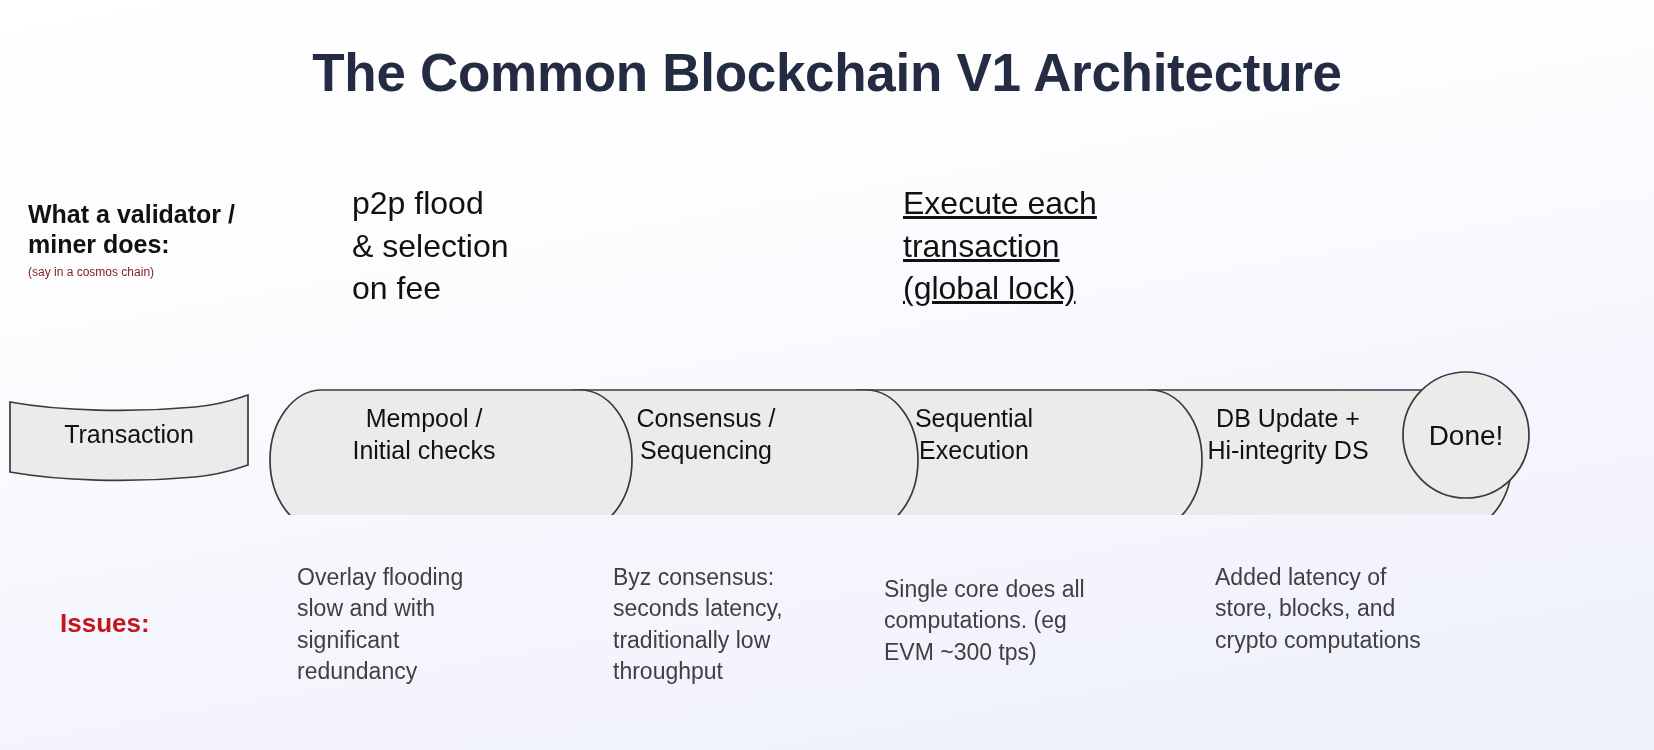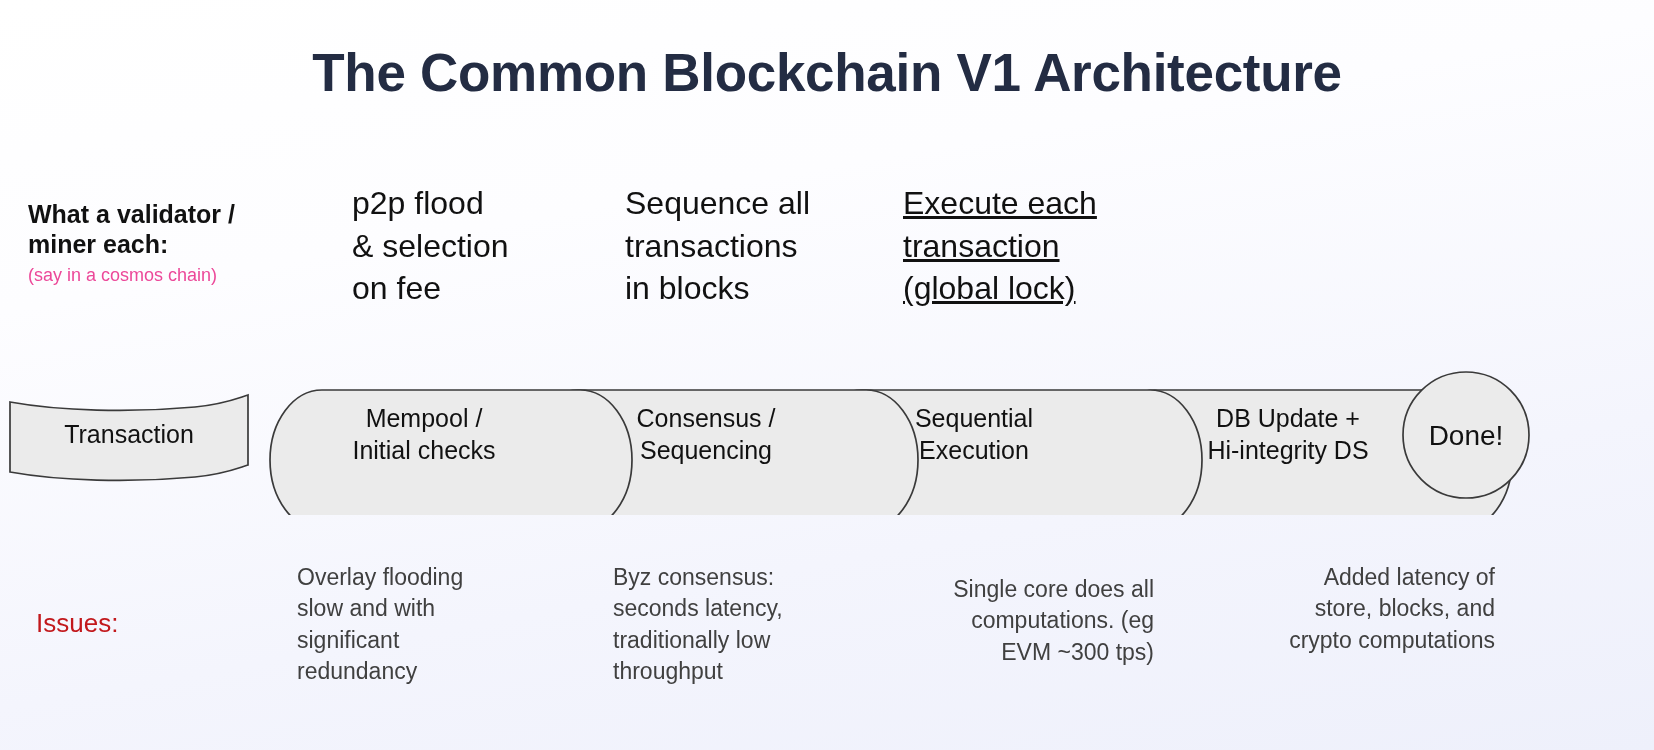--- a/index.html
+++ b/index.html
@@ -41,22 +41,22 @@
     width: 250px;
   }
   .row-label .big {
     font-size: 25px;
     font-weight: bold;
     color: #111111;
     line-height: 1.18;
   }
   .row-label .small {
     margin-top: 6px;
-    font-size: 18px;
-    color: #ec4899;
+    font-size: 12px;
+    color: #7f1d1d;
     line-height: 1.2;
   }
 
   
   .desc {
     position: absolute;
     top: 182px;
     font-size: 32px;
     color: #111111;
     line-height: 1.33;
@@ -79,57 +79,54 @@
   .lbl {
     font-family: "Liberation Sans", sans-serif;
     font-size: 25px;
     fill: #111111;
   }
   .lbl-done { font-size: 28px; }
 
   
   .issues-label {
     position: absolute;
-    left: 36px;
+    left: 60px;
     top: 608px;
     font-size: 26px;
-    font-weight: normal;
+    font-weight: bold;
     color: #c2181c;
   }
   .issue {
     position: absolute;
     font-size: 23px;
     color: #404040;
     line-height: 1.36;
     white-space: pre-line;
   }
   .issue-0 { left: 297px; top: 562px; width: 240px; }
   .issue-1 { left: 613px; top: 562px; width: 250px; }
-  .issue-2 { left: 884px; top: 574px; width: 270px; text-align: right; }
-  .issue-3 { left: 1215px; top: 562px; width: 280px; text-align: right; }
+  .issue-2 { left: 884px; top: 574px; width: 270px; }
+  .issue-3 { left: 1215px; top: 562px; width: 280px; }
 </style>
 </head>
 <body>
 
 <div id="stage">
 
   <div class="title">The Common Blockchain V1 Architecture</div>
 
   <div class="row-label">
     <div class="big">What a validator
-/ miner each:</div>
+/ miner does:</div>
     <div class="small">(say in a cosmos chain)</div>
   </div>
 
   <div class="desc desc-0">p2p flood
 &amp; selection
 on fee</div>
-  <div class="desc desc-1">Sequence all
-transactions
-in blocks</div>
   <div class="desc desc-2">Execute each
 transaction
 (global lock)</div>
 
   <svg id="pipeline" viewBox="0 0 1654 160">
 
     <path class="shape-fill" d="M 10,47 C 60,56 130,58 195,52 C 225,49 238,43 248,40
              L 248,110 C 238,113 225,119 195,122 C 130,128 60,126 10,117 Z"></path>
     <text class="lbl" x="129" y="88" text-anchor="middle">Transaction</text>
 

